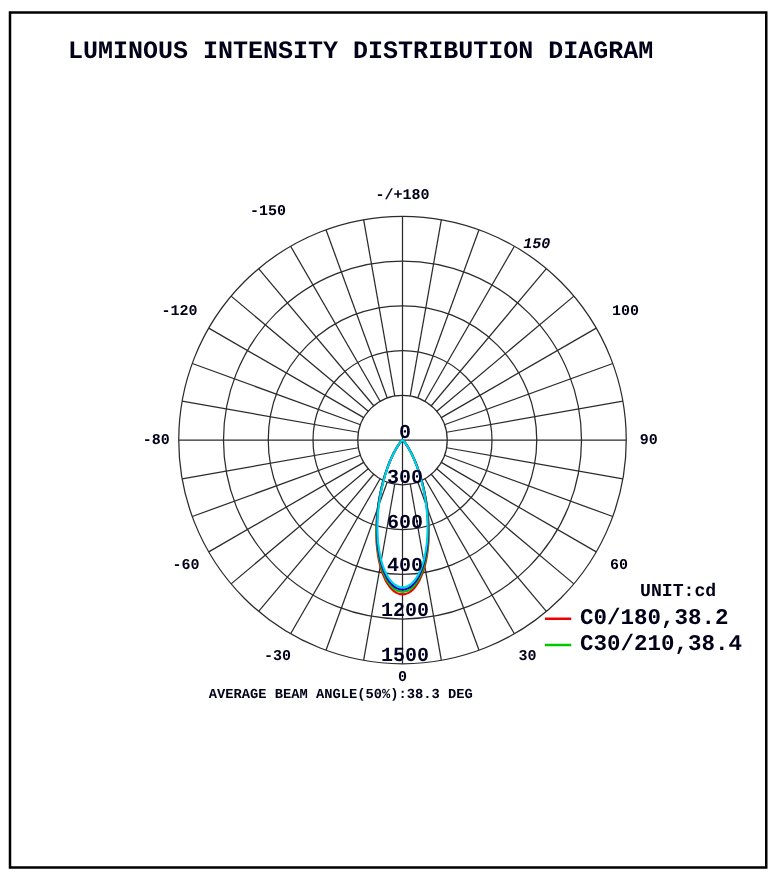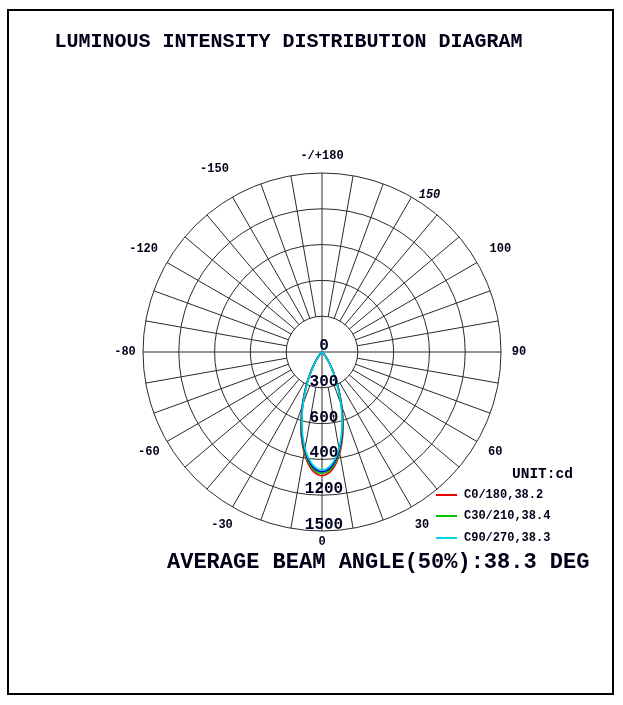--- a/index.html
+++ b/index.html
@@ -22,22 +22,22 @@
     font-size:12px;white-space:pre;line-height:1;
   }
   .rlabel{
     position:absolute;transform:translate(-50%,-50%);
     font-size:16px;white-space:pre;line-height:1;color:#000022;
   }
   .legend{position:absolute;left:436px;top:466px;}
   .legend-unit{font-size:14.5px;margin-left:76px;height:18px;white-space:pre;}
   .lrow{display:flex;align-items:center;height:21.5px;}
   .lswatch{width:21px;height:0;border-top:2px solid #000;margin-right:7px;flex:none;}
-  .llabel{font-size:12px;white-space:pre;line-height:1;}
-  .footer{position:absolute;left:167px;top:550px;font-size:22px;white-space:pre;}
+  .llabel{font-size:18px;white-space:pre;line-height:1;}
+  .footer{position:absolute;left:167px;top:550px;font-size:11px;white-space:pre;}
 </style>
 </head>
 <body>
 
 <div class="frame"></div>
 
 <div class="title">LUMINOUS INTENSITY DISTRIBUTION DIAGRAM</div>
 
 <svg id="polar-svg" width="623" height="705">
     <circle cx="322" cy="352" r="35.8" fill="none" stroke="#2b2b2b" stroke-width="1"></circle>
@@ -110,20 +110,16 @@
   <div class="legend-unit">UNIT:cd</div>
   <div id="legend-rows">
       <div class="lrow">
         <span class="lswatch" style="border-top-color: rgb(238, 0, 0);"></span>
         <span class="llabel">C0/180,38.2</span>
       </div>
       <div class="lrow">
         <span class="lswatch" style="border-top-color: rgb(0, 200, 0);"></span>
         <span class="llabel">C30/210,38.4</span>
       </div>
-      <div class="lrow">
-        <span class="lswatch" style="border-top-color: rgb(0, 212, 224);"></span>
-        <span class="llabel">C90/270,38.3</span>
-      </div>
     </div>
 </div>
 
 <div class="footer">AVERAGE BEAM ANGLE(50%):38.3 DEG</div>
 
 </body></html>

